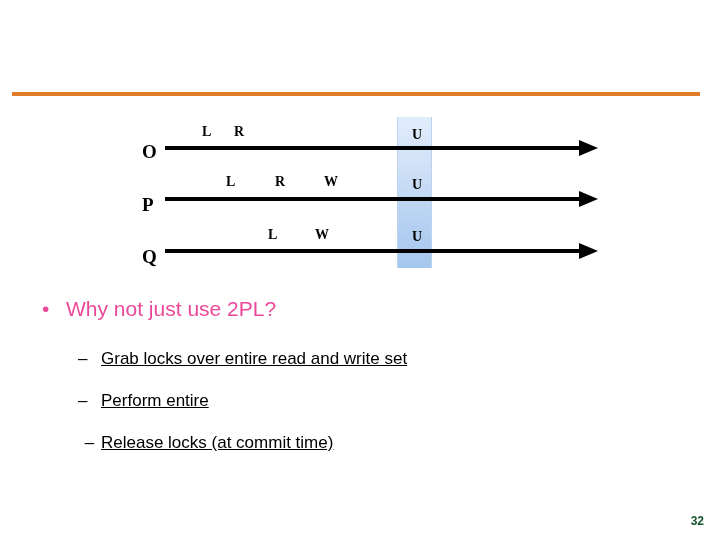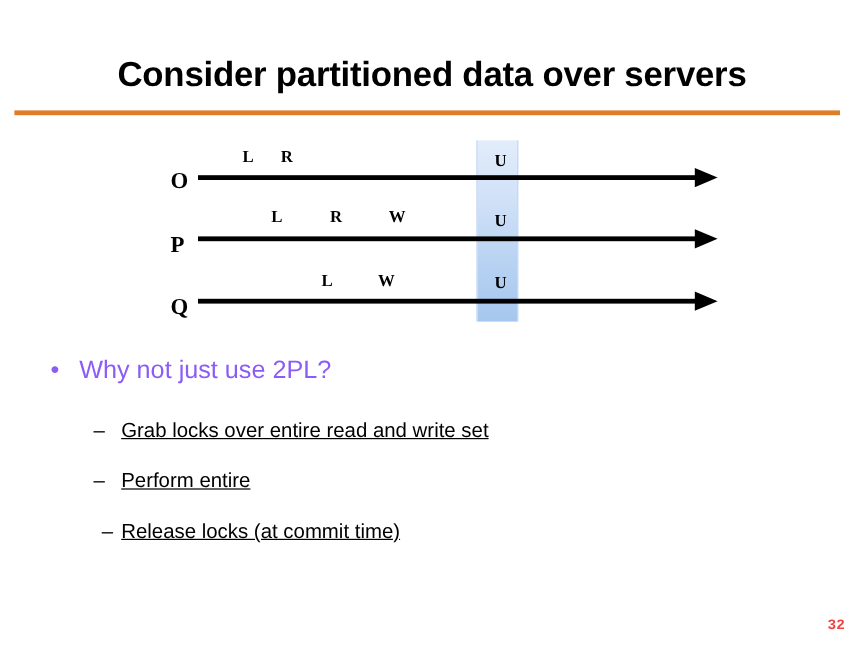--- a/index.html
+++ b/index.html
@@ -100,21 +100,21 @@
   .bullets {
     position: absolute;
     left: 0;
     top: 296px;
     width: 720px;
   }
   .bullet-l1 {
     position: absolute;
     left: 42px;
     font-size: 21px;
-    color: #8b5cf6;
+    color: #ec4899;
     line-height: 26px;
     white-space: nowrap;
   }
   .bullet-l1 .marker {
     display: inline-block;
     width: 24px;
   }
   .bullet-l2 {
     position: absolute;
     left: 78px;
@@ -129,31 +129,29 @@
     width: 23px;
   }
 
   
   .page-number {
     position: absolute;
     right: 16px;
     top: 514px;
     font-size: 12px;
     font-weight: bold;
-    color: #ef4444;
+    color: #14532d;
     line-height: 14px;
-    font-family: Liberation Mono, monospace;
   }
 </style>
 </head>
 <body>
 
 <div class="slide">
 
-  <div class="title">Consider partitioned data over servers</div>
   <div class="title-rule"></div>
 
   <div class="diagram">
 
     <div class="commit-band"></div>
 
     <div class="row-label" style="left:142px; top:32px;">O</div>
     <div class="tl-line" style="top:36px;"></div>
     <div class="tl-arrow" style="top:30px;"></div>
     <div class="op" style="left:202px; top:15px;">L</div>

